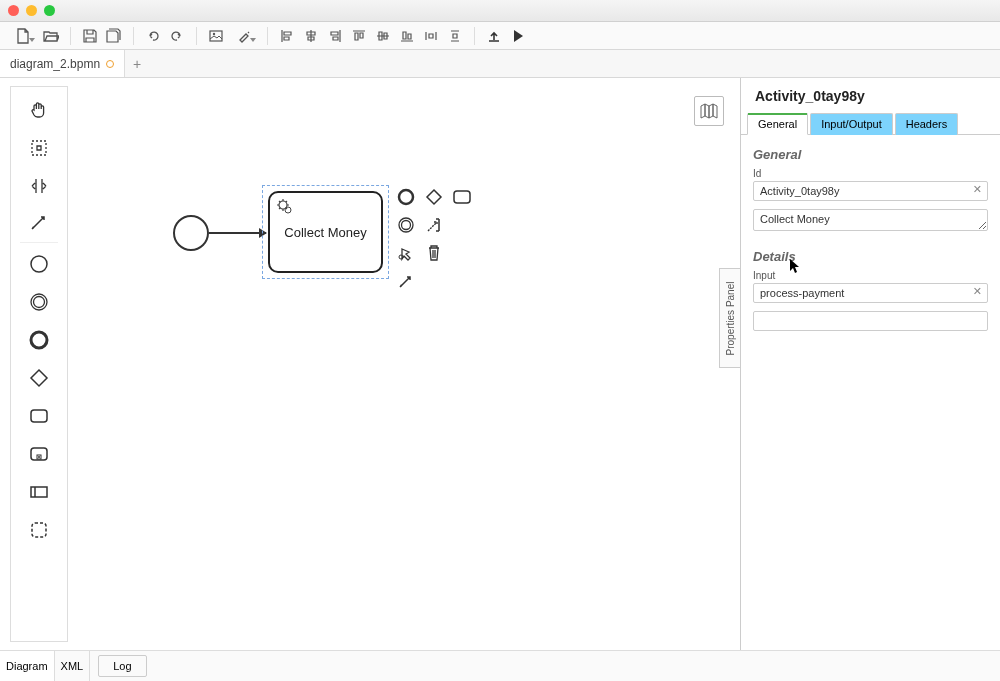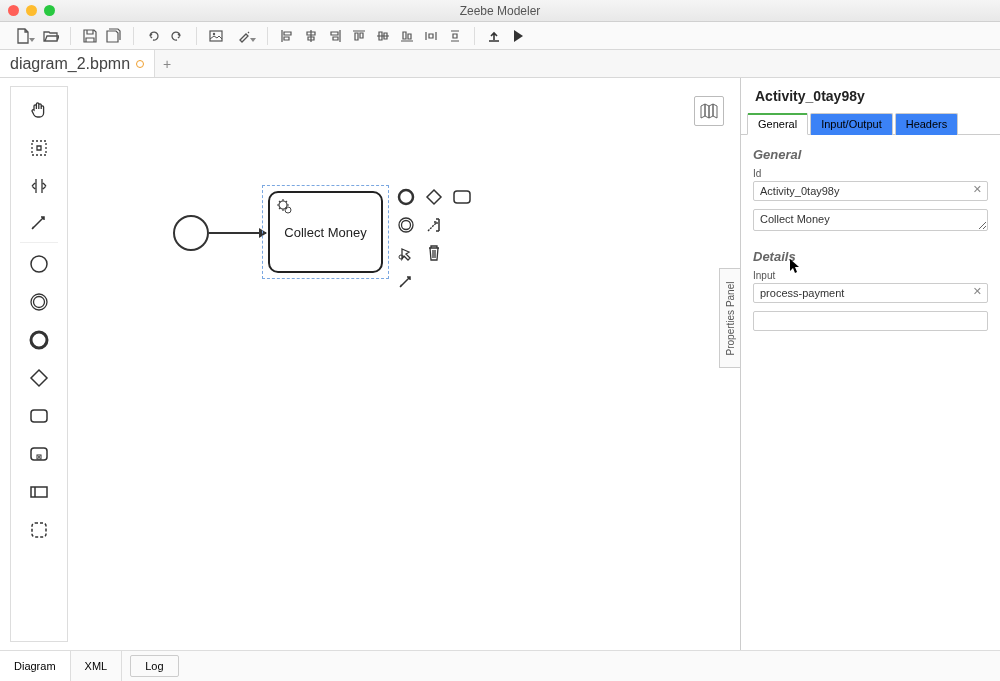--- a/index.html
+++ b/index.html
@@ -16,21 +16,21 @@
 
 
 .toolbar { height: 28px; border-bottom: 1px solid #d8d8d8; display: flex; align-items: center; padding: 0 8px; gap: 2px; background: #fafafa; }
 .toolbar .tb-btn { width: 22px; height: 22px; display: flex; align-items: center; justify-content: center; border-radius: 3px; color: #555; cursor: pointer; }
 .toolbar .tb-btn.has-dd { width: 30px; position: relative; }
 .toolbar .tb-btn.has-dd::after { content: ''; position: absolute; right: 3px; bottom: 5px; border-left: 3px solid transparent; border-right: 3px solid transparent; border-top: 4px solid #888; }
 .toolbar .sep { width: 1px; height: 18px; background: #ddd; margin: 0 6px; }
 
 
 .tabs-row { height: 28px; border-bottom: 1px solid #d8d8d8; display: flex; align-items: stretch; background: #f7f7f7; }
-.file-tab { padding: 0 10px; display: flex; align-items: center; font-size: 16px; color: #444; border-right: 1px solid #ddd; background: #fff; gap: 6px; }
+.file-tab { padding: 0 10px; display: flex; align-items: center; font-size: 12px; color: #444; border-right: 1px solid #ddd; background: #fff; gap: 6px; }
 .file-tab .unsaved { width: 8px; height: 8px; border-radius: 50%; border: 1.5px solid #f0a030; }
 .add-tab { width: 24px; display: flex; align-items: center; justify-content: center; color: #888; font-size: 14px; cursor: pointer; }
 
 
 .workspace { position: absolute; top: 78px; bottom: 31px; left: 0; right: 0; display: flex; }
 
 
 .palette { width: 58px; border: 1px solid #ddd; margin: 8px 0 8px 10px; display: flex; flex-direction: column; align-items: center; padding: 4px 0; background: #fff; }
 .pal-item { width: 38px; height: 38px; display: flex; align-items: center; justify-content: center; cursor: pointer; color: #333; }
 .pal-item.sep-after { border-bottom: 1px solid #eee; margin-bottom: 2px; padding-bottom: 2px; }
@@ -50,51 +50,50 @@
 .context-pad { position: absolute; display: grid; grid-template-columns: repeat(3, 26px); grid-auto-rows: 26px; gap: 2px; }
 .context-pad .cp { display: flex; align-items: center; justify-content: center; cursor: pointer; color: #333; }
 
 
 .props-toggle { position: absolute; top: 190px; right: 0; transform: translateX(1px); height: 100px; width: 22px; border: 1px solid #ccc; border-right: none; background: #fafafa; display: flex; align-items: center; justify-content: center; cursor: pointer; }
 .props-toggle span { transform: rotate(-90deg); font-size: 10px; color: #555; white-space: nowrap; }
 
 .props { width: 260px; border-left: 1px solid #ccc; background: #fff; display: flex; flex-direction: column; position: relative; }
 .props-header { padding: 10px 14px 8px; font-size: 14px; font-weight: 700; color: #222; }
 .props-tabs { display: flex; border-bottom: 1px solid #ccc; padding: 0 6px; }
-.props-tab { padding: 4px 10px; font-size: 11px; border: 1px solid #ccc; border-bottom: none; background: #3b82f6; margin-right: 2px; border-radius: 2px 2px 0 0; cursor: pointer; position: relative; top: 1px; }
+.props-tab { padding: 4px 10px; font-size: 11px; border: 1px solid #ccc; border-bottom: none; background: #7dd3fc; margin-right: 2px; border-radius: 2px 2px 0 0; cursor: pointer; position: relative; top: 1px; }
 .props-tab.active { background: #fff; border-bottom: 1px solid #fff; }
 .props-tab.active::before { content: ''; position: absolute; left: 0; right: 0; top: -1px; height: 2px; background: #4cb04c; }
 .props-body { padding: 8px 12px; overflow: auto; flex: 1; }
 .section-title { font-size: 13px; font-weight: 600; font-style: italic; color: #666; margin: 4px 0 6px; }
 .field-label { font-size: 10px; color: #555; margin-top: 1px; display: block; }
 .field-input { width: 100%; border: 1px solid #ccc; padding: 3px 22px 3px 6px; font-size: 11px; color: #333; border-radius: 2px; margin: 2px 0 6px; }
 .field-wrap { position: relative; }
 .field-clear { position: absolute; right: 6px; top: 4px; font-size: 11px; color: #888; cursor: pointer; }
 textarea.field-input { resize: vertical; height: 22px; padding-right: 6px; }
 
 
 .bottom { position: absolute; bottom: 0; left: 0; right: 0; height: 31px; border-top: 1px solid #ddd; background: #fafafa; display: flex; align-items: stretch; }
-.bottom-tab { padding: 0 14px; display: flex; align-items: center; font-size: 11px; border-right: 1px solid #ddd; cursor: pointer; }
+.bottom-tab { padding: 0 6px; display: flex; align-items: center; font-size: 11px; border-right: 1px solid #ddd; cursor: pointer; }
 .bottom-tab.active { background: #fff; }
 .log-btn { margin-left: auto; padding: 0 14px; display: flex; align-items: center; font-size: 11px; border: 1px solid #ccc; margin: 4px 8px; border-radius: 2px; cursor: pointer; }
 
 .cursor { position: absolute; width: 12px; height: 16px; pointer-events: none; }
 
 svg { display: block; }
 </style>
 </head>
 <body>
 
 <div class="titlebar">
   <div class="traffic">
     <div class="dot red"></div>
     <div class="dot yellow"></div>
     <div class="dot green"></div>
   </div>
-  <div class="titlebar-title">Zeebe Modeler</div>
 </div>
 
 <div class="toolbar">
   <div class="tb-btn has-dd">
     <svg width="14" height="16" viewBox="0 0 14 16">
         <path d="M2 1 h7 l3 3 v11 h-10 z M9 1 v3 h3" fill="none" stroke="#555" stroke-width="1.3"></path>
       </svg>
   </div>
   <div class="tb-btn">
     <svg width="16" height="14" viewBox="0 0 16 14">

